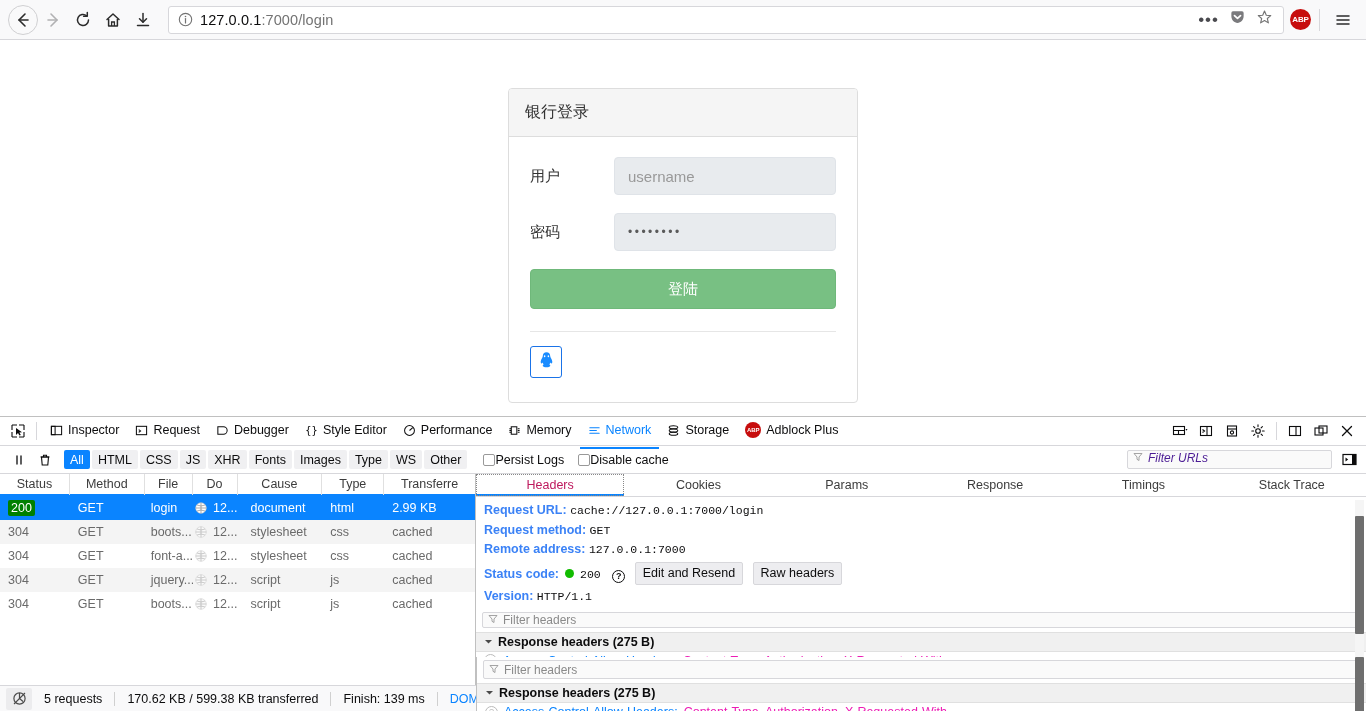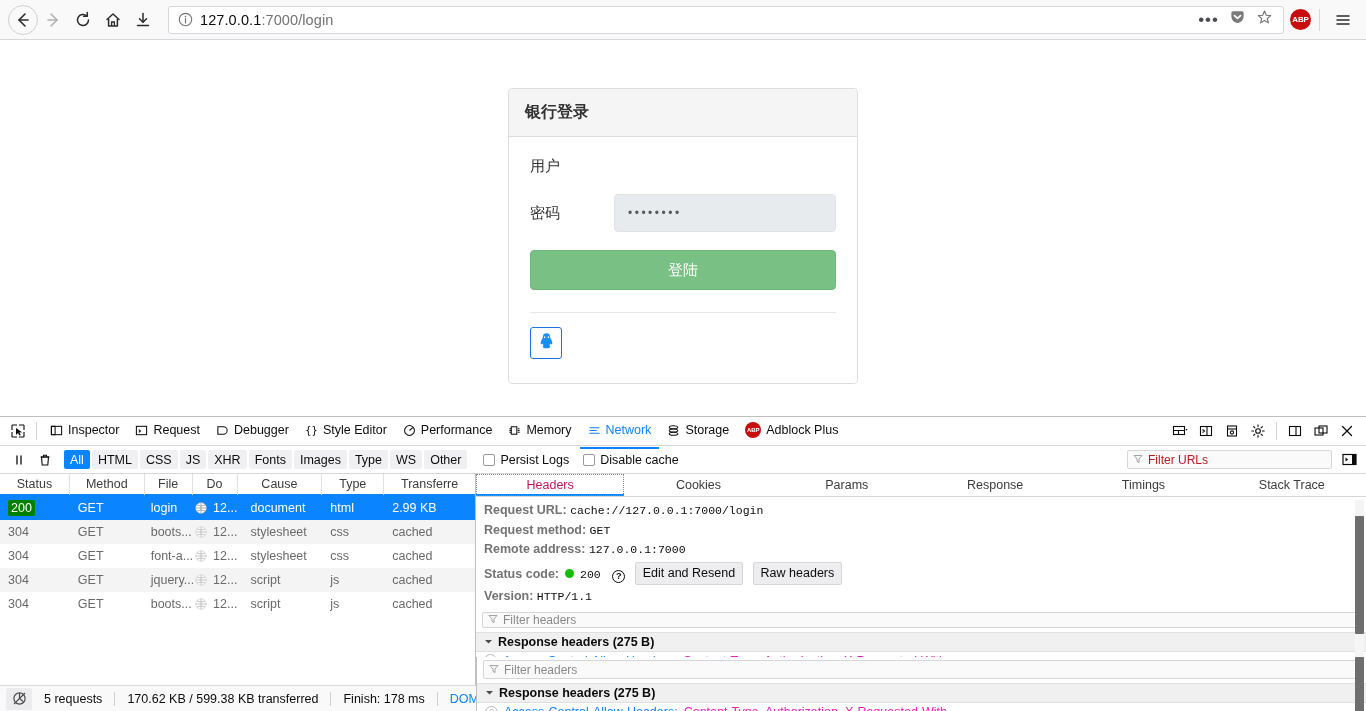--- a/index.html
+++ b/index.html
@@ -71,21 +71,20 @@
     border: 1px solid #ddd;
     border-radius: 4px;
   }
   .panel-head {
     background: #f5f5f5;
     border-bottom: 1px solid #ddd;
     padding: 13px 16px;
     border-radius: 3px 3px 0 0;
     font-size: 16px;
     color: #333;
-    font-weight: bold;
   }
   .panel-body { padding: 20px 21px 24px 21px; }
   .form-row { display: flex; align-items: center; margin-bottom: 18px; }
   .form-label {
     width: 84px;
     font-size: 15px;
     color: #333;
     flex: 0 0 auto;
   }
   .form-input {
@@ -169,31 +168,31 @@
     height: 19px;
     padding: 0 6px;
     margin-right: 2px;
     border-radius: 2px;
     font-size: 12.5px;
     color: #0c0c0d;
     display: flex; align-items: center;
     background: #f0f0f2;
   }
   .fbtn.active { background: #0a84ff; color: #fff; }
-  .check-wrap { display: flex; align-items: center; gap: 5px; margin-left: 14px; font-size: 12.5px; }
+  .check-wrap { display: flex; align-items: center; margin-left: 14px; font-size: 12.5px; }
   .cbox { width: 12px; height: 12px; border: 1px solid #999; border-radius: 2px; background: #fff; }
   .filter-urls {
     margin-left: auto;
     width: 205px; height: 19px;
     border: 1px solid #d7d7db;
     border-radius: 2px;
     background: #fafafa;
-    display: flex; align-items: center;
+    display: flex; 
     padding: 0 5px; gap: 5px;
-    color: #b91c1c; font-size: 12px;
+    color: #4c1d95; font-size: 12px; font-style: italic;
   }
   .net-split-btn { width:22px; height:19px; display:flex; align-items:center; justify-content:center; margin-left:6px;}
 
   
   .net-body { display: flex; height: 214px; }
   .req-list { width: 476px; flex: 0 0 auto; border-right: 1px solid #c0c0c0; overflow: hidden; position: relative; }
   .req-head {
     height: 22px; display: flex; align-items: center;
     border-bottom: 2px solid #0a84ff;
     background: #fff;
@@ -220,21 +219,21 @@
   
   .details { flex: 1 1 auto; display: flex; flex-direction: column; background:#fff; position:relative; }
   .det-tabs { height: 23px; display: flex; border-bottom: 1px solid #d7d7db; }
   .det-tab {
     flex: 1 1 0; text-align: center; line-height: 22px;
     font-size: 12.5px; color: #3c3c3c;
     border-bottom: 2px solid transparent;
   }
   .det-tab.active { color: #be185d; border-bottom-color: #0a84ff; outline: 1px dotted #888; outline-offset:-1px;text-align:center; }
   .det-summary { padding: 4px 8px 2px 8px; font-size: 12.5px; line-height: 19.5px; }
-  .det-summary .k { font-weight: bold; color: #737373; }
+  .det-summary .k { font-weight: bold; color: #3b82f6; }
   .det-summary .v { font-family: "Liberation Mono", monospace; font-size: 11.5px; color: #0c0c0d; }
   .mini-btn {
     display:inline-block; background:#ededf0; border:1px solid #d7d7db;
     border-radius: 2px; padding: 1px 7px; font-size: 12.5px; margin-left: 6px;
     vertical-align: 1px;
   }
   .green-dot { display:inline-block; width:9px; height:9px; border-radius:50%; background:#12bc00; vertical-align:0px; margin: 0 3px 0 2px;}
   .qmark {
     display:inline-block; width:13px; height:13px; border-radius:50%;
     border:1px solid #0c0c0d; font-size:9px; line-height:11px; text-align:center;
@@ -355,20 +354,21 @@
         </svg>
     </div>
   </div>
 
   <div class="page">
     <div class="login-panel">
       <div class="panel-head">银行登录</div>
       <div class="panel-body">
         <div class="form-row">
           <div class="form-label">用户</div>
+          <div class="form-input">username</div>
         </div>
         <div class="form-row">
           <div class="form-label">密码</div>
           <div class="form-input pwd">••••••••</div>
         </div>
         <div class="btn-login">登陆</div>
         <div class="divider"></div>
         <div class="qq-btn">
           <span>
             <svg width="17" height="18" viewBox="0 0 17 18">
@@ -747,21 +747,21 @@
         <svg width="15" height="15" viewBox="0 0 15 15">
             <circle cx="7.5" cy="7.5" r="5.6" fill="none" stroke="#4a4a4a" stroke-width="1.2"></circle>
             <path d="M7.5 2 L7.5 7.5 L11 10.5" fill="none" stroke="#4a4a4a" stroke-width="1.2"></path>
             <path d="M2 13 L13 2" stroke="#4a4a4a" stroke-width="1.1"></path>
           </svg>
       </div>
       <div class="sb-item">5 requests</div>
       <div class="sb-sep"></div>
       <div class="sb-item">170.62 KB / 599.38 KB transferred</div>
       <div class="sb-sep"></div>
-      <div class="sb-item">Finish: 178 ms</div>
+      <div class="sb-item">Finish: 139 ms</div>
       <div class="sb-sep"></div>
       <div class="sb-item sb-blue">DOM</div>
     </div>
 
     <div class="det-overlay">
       <div class="filter-headers" style="margin-top:3px;">
         <span>
           <svg width="10" height="10" viewBox="0 0 10 10">
               <path d="M1 1.5 h8 L6 5 v3.5 L4 7.3 V5 z" fill="none" stroke="#9a9a9a" stroke-width="0.9"></path>
             </svg>

